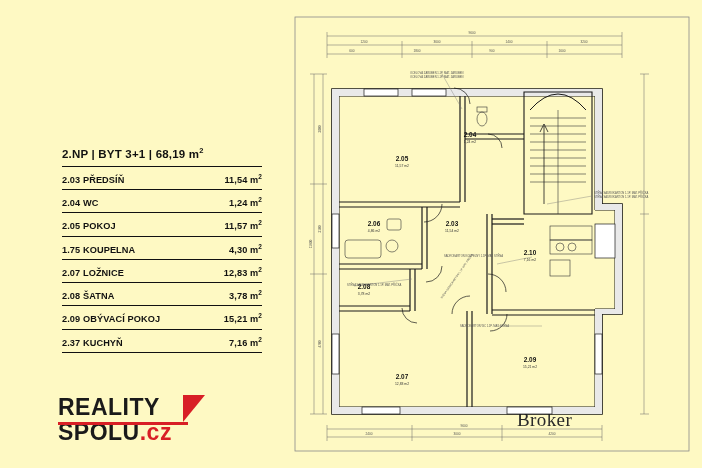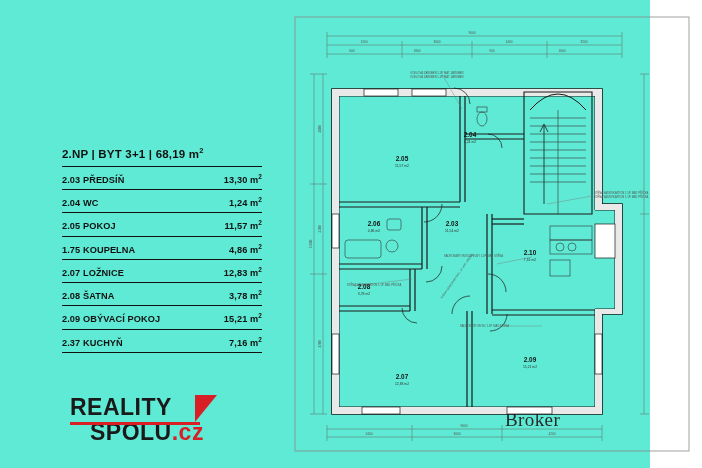--- a/index.html
+++ b/index.html
@@ -9,23 +9,23 @@
   }
   body {
     width: 702px;
     height: 468px;
     font-family: "Liberation Sans", sans-serif;
     position: relative;
     overflow: hidden;
   }
   #page {
     position: relative;
-    width: 650px;
+    width: 702px;
     height: 468px;
-    background: #5eead4;
+    background: #fef9c3;
   }
 
   
   #legend {
     position: absolute;
     left: 62px;
     top: 146px;
     width: 200px;
   }
   #legend-title {
@@ -52,39 +52,38 @@
     letter-spacing: 0.1px;
     gap: 24px;
   }
   .legend-row .lcode { white-space: nowrap; }
   .legend-row .larea { white-space: nowrap; text-align: right; }
   .legend-row .larea sup { font-size: 6.5px; }
 
   
   #logo-reality {
     position: absolute;
-    left: 70px;
+    left: 58px;
     top: 395px;
     width: 185px;
     height: 60px;
   }
   #logo-reality .lr-line1 {
     font-size: 23px;
     font-weight: bold;
     color: #1a1a1a;
     letter-spacing: 0.5px;
     line-height: 25px;
   }
   #logo-reality .lr-line2 {
     font-size: 23px;
     font-weight: bold;
     color: #1a1a1a;
     letter-spacing: 0.5px;
     line-height: 25px;
-    margin-left: 20px;
   }
   #logo-reality .lr-cz { color: #d81f26; }
   #logo-reality .lr-bar {
     position: absolute;
     left: 0;
     top: 27px;
     width: 130px;
     height: 3px;
     background: #d81f26;
   }
@@ -104,20 +103,21 @@
     top: 410px;
     width: 180px;
     height: 46px;
     color: #2a2a2a;
   }
   #logo-broker .lb-1 {
     font-family: "Liberation Serif", serif;
     font-size: 19px;
     line-height: 19px;
     letter-spacing: 0.4px;
+    margin-left: 12px;
   }
   #logo-broker .lb-2 {
     font-family: "Liberation Serif", serif;
     font-size: 19px;
     line-height: 20px;
     letter-spacing: 0.4px;
     margin-left: 22px;
   }
 
   
@@ -150,39 +150,39 @@
 <div id="page">
 
   <div id="legend">
     <div id="legend-title">
       <span>2.NP | BYT 3+1 | 68,19 m</span><sup>2</sup>
     </div>
     <div class="legend-rule"></div>
 
     <div class="legend-row">
       <span class="lcode">2.03 PŘEDSÍŇ</span>
-      <span class="larea"><span>13,30 m</span><sup>2</sup></span>
+      <span class="larea"><span>11,54 m</span><sup>2</sup></span>
     </div>
     <div class="legend-rule"></div>
 
     <div class="legend-row">
       <span class="lcode">2.04 WC</span>
       <span class="larea"><span>1,24 m</span><sup>2</sup></span>
     </div>
     <div class="legend-rule"></div>
 
     <div class="legend-row">
       <span class="lcode">2.05 POKOJ</span>
       <span class="larea"><span>11,57 m</span><sup>2</sup></span>
     </div>
     <div class="legend-rule"></div>
 
     <div class="legend-row">
       <span class="lcode">1.75 KOUPELNA</span>
-      <span class="larea"><span>4,86 m</span><sup>2</sup></span>
+      <span class="larea"><span>4,30 m</span><sup>2</sup></span>
     </div>
     <div class="legend-rule"></div>
 
     <div class="legend-row">
       <span class="lcode">2.07 LOŽNICE</span>
       <span class="larea"><span>12,83 m</span><sup>2</sup></span>
     </div>
     <div class="legend-rule"></div>
 
     <div class="legend-row">

